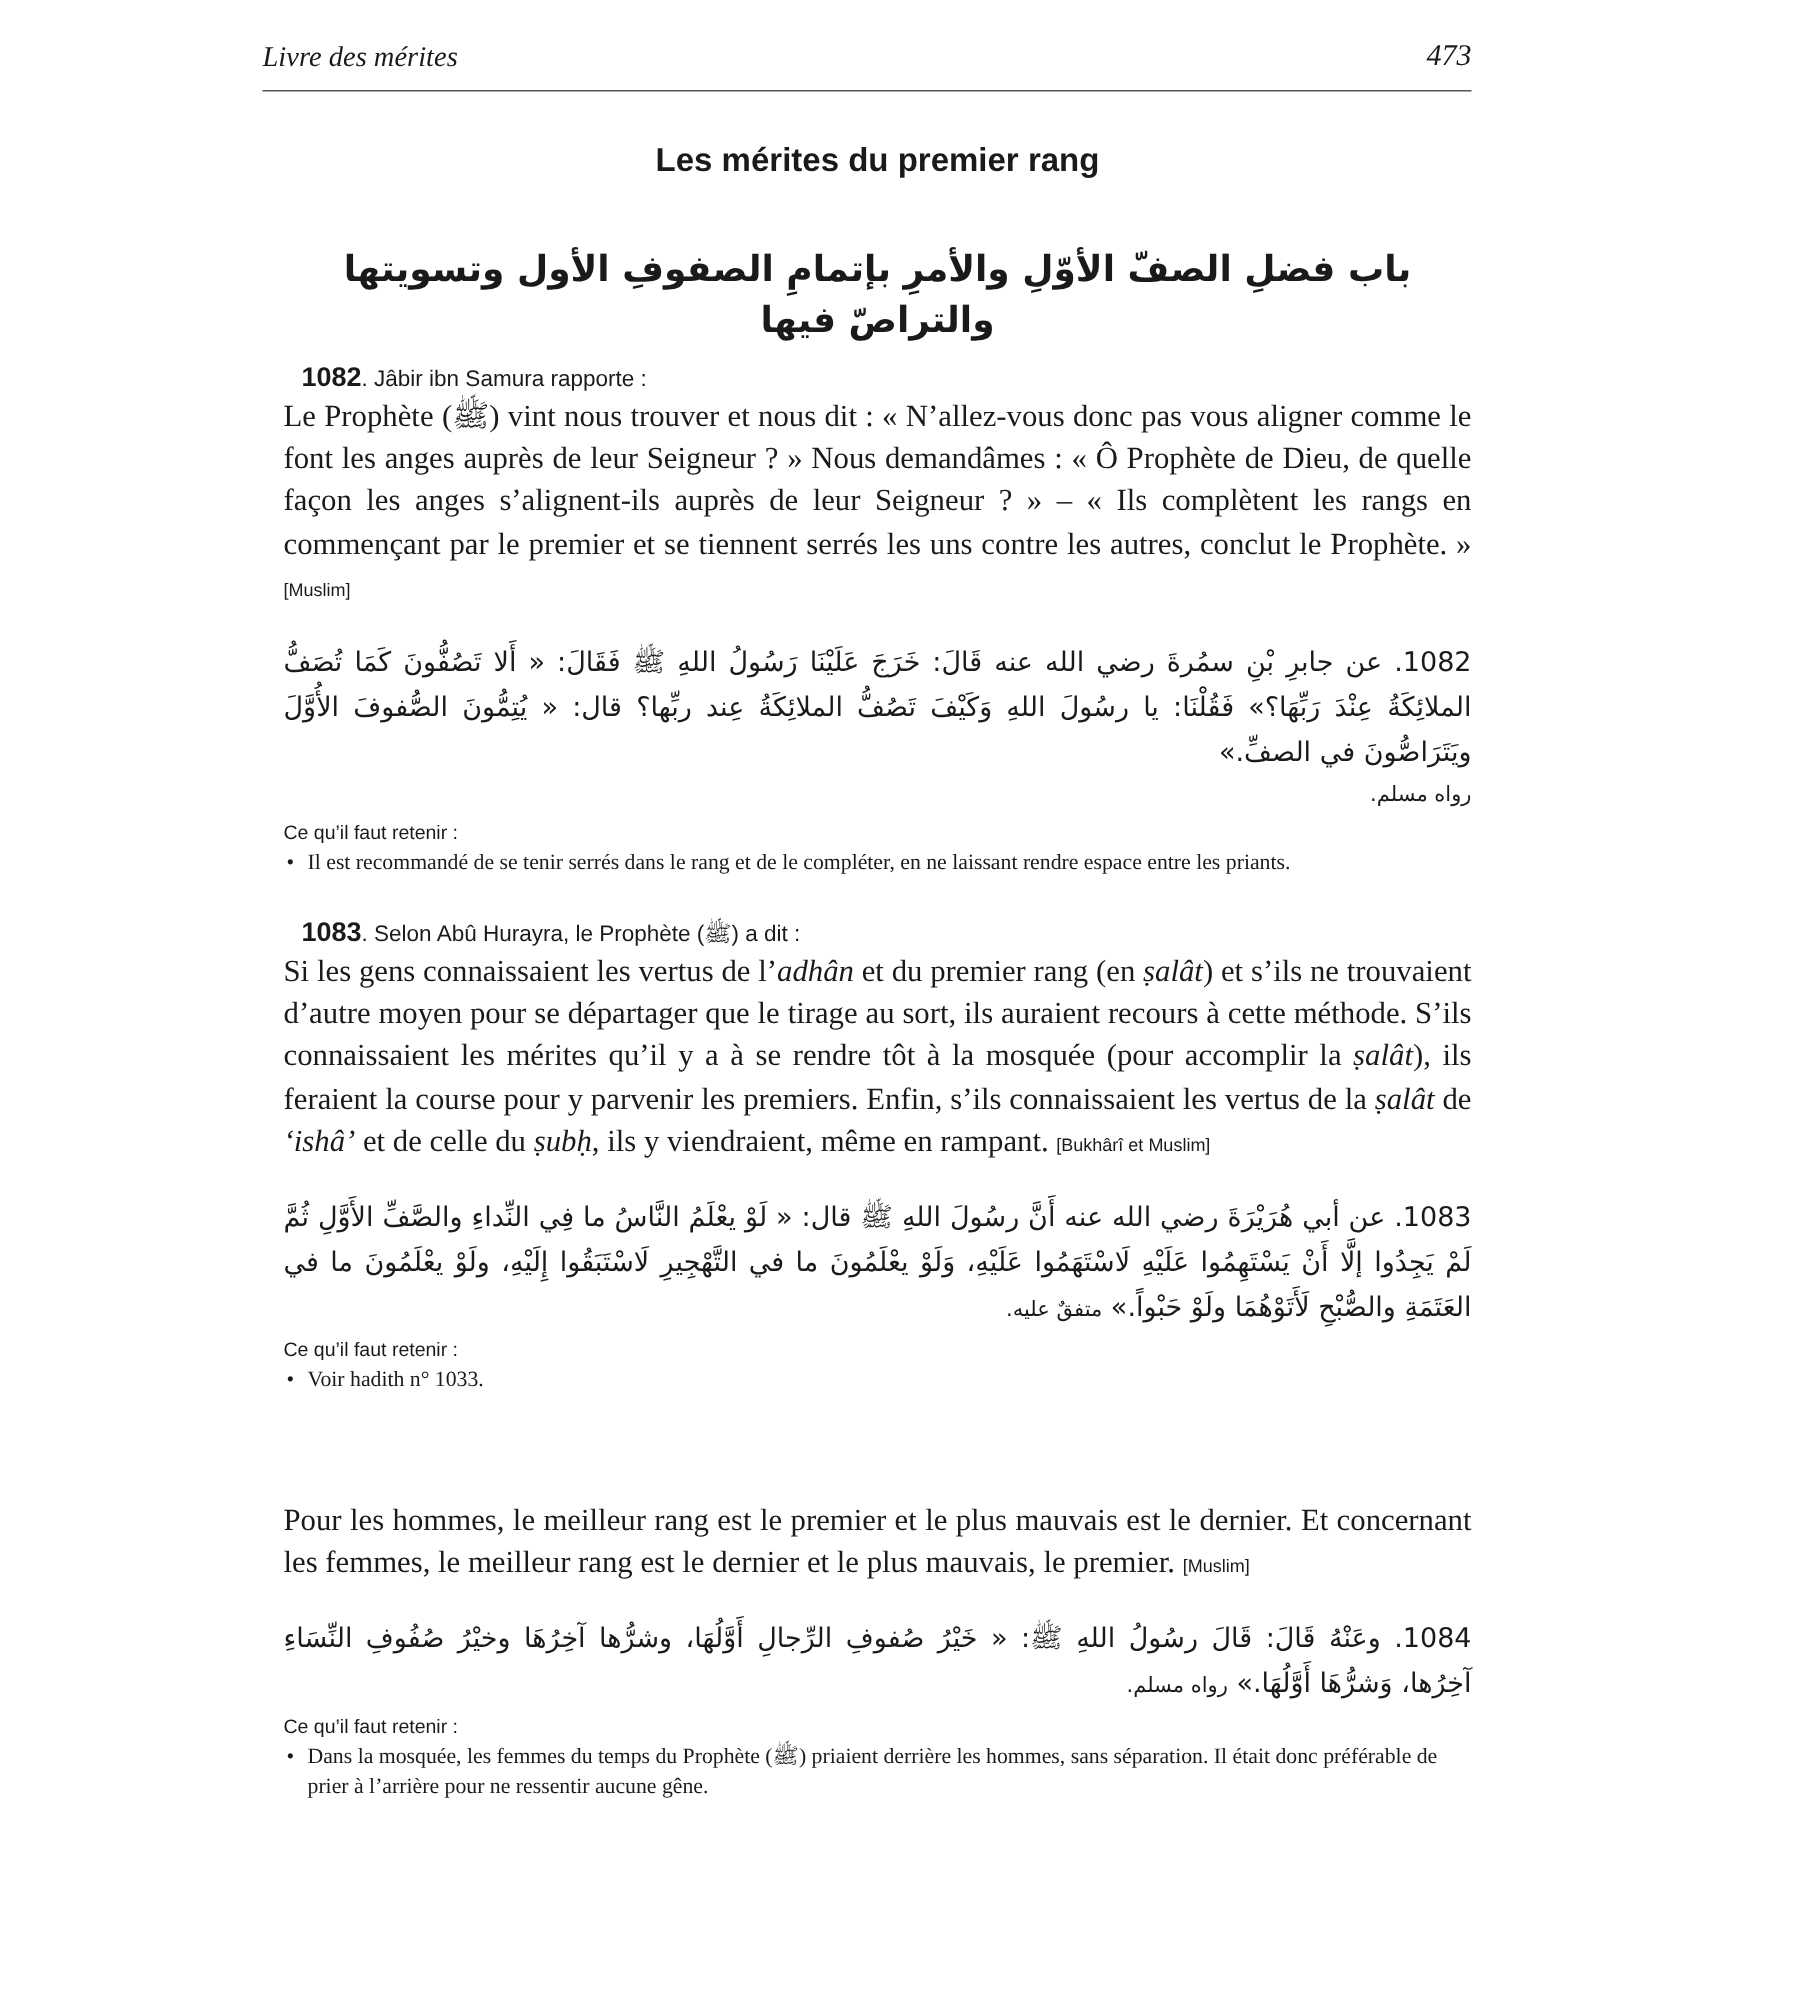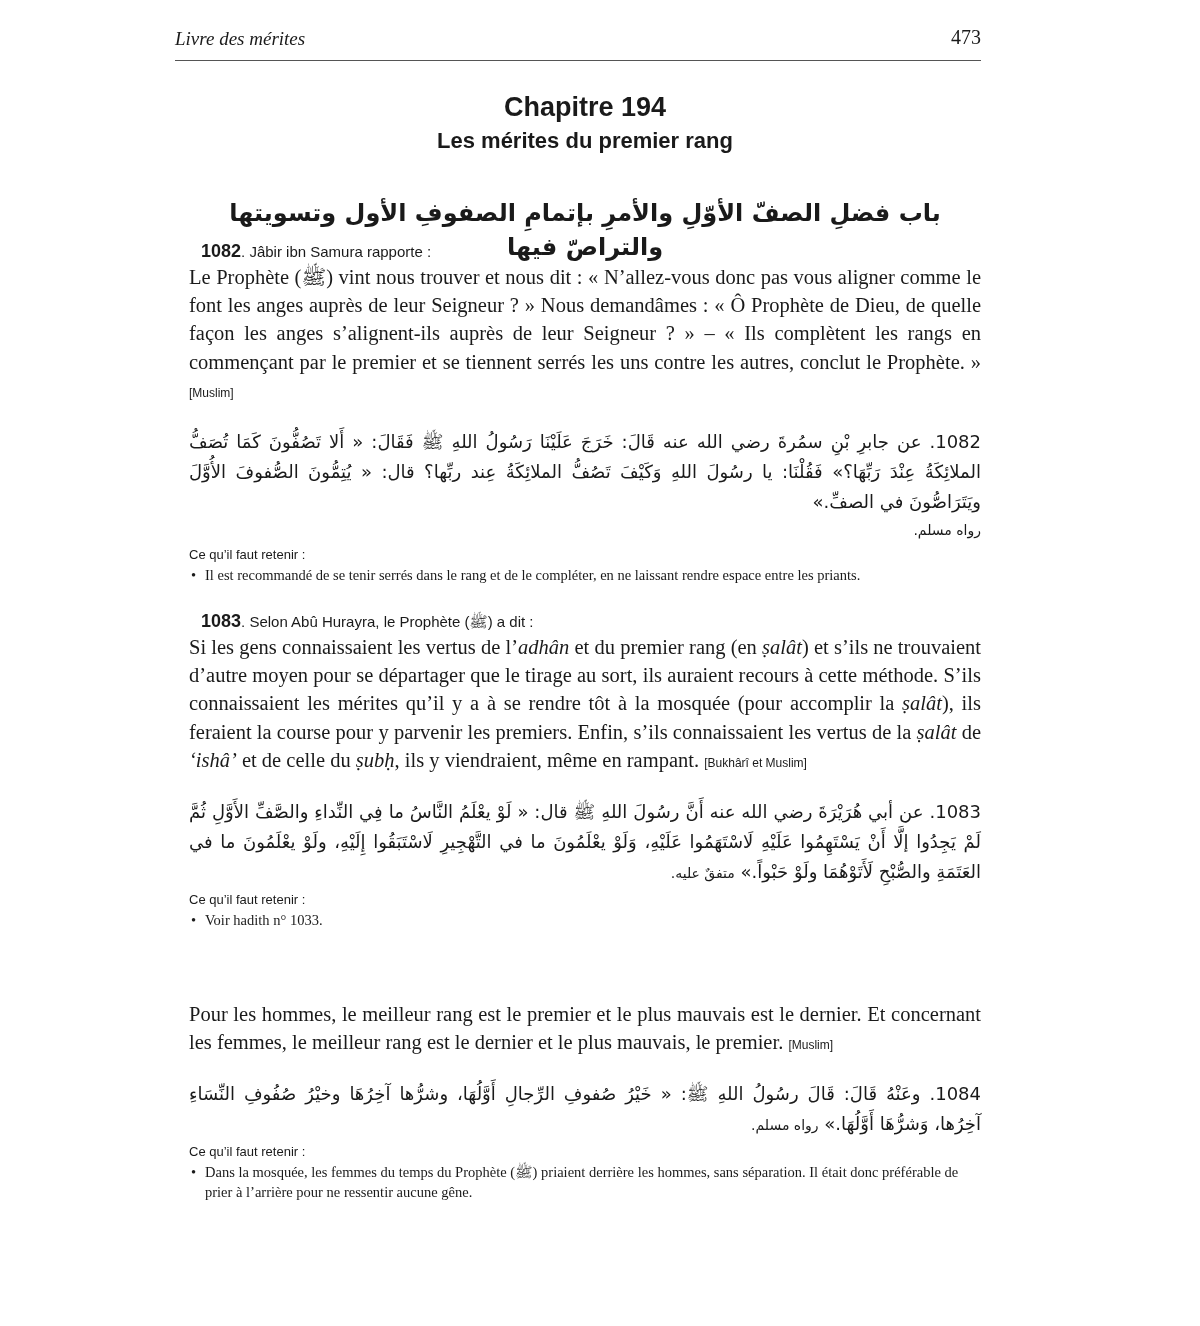--- a/index.html
+++ b/index.html
@@ -1,20 +1,20 @@
 <!DOCTYPE html>
 <html><head>
   <meta charset="utf-8">
   <style>
     html, body { margin: 0; padding: 0; background: #ffffff; }
     body { width: 1200px; height: 1326px; position: relative; overflow: hidden; color: #1a1a1a; }
     .page { position: absolute; left: 189px; top: 0; width: 792px; }
     .running-head { position: absolute; left: -14px; top: 26px; width: 806px; height: 34px; border-bottom: 1.5px solid #555; }
     .rh-title { position: absolute; left: 0; top: 2px; font-family: "Liberation Serif", serif; font-style: italic; font-size: 19px; }
-    .rh-page { position: absolute; right: 0; top: 0; font-family: "Liberation Serif", serif; font-size: 20px; }
+    .rh-page { position: absolute; right: 0; top: 0; font-family: "Liberation Serif", serif; font-size: 20px; font-style: italic; }
     .chapter { position: absolute; left: 0; top: 90px; width: 792px; text-align: center; font-family: "Liberation Sans", sans-serif; font-weight: bold; }
     .ch-num { font-size: 27px; line-height: 34px; }
     .ch-title { font-size: 22px; line-height: 30px; margin-top: 2px; text-align: center; }
     .ch-ar { font-family: "DejaVu Sans", sans-serif; font-size: 24px; line-height: 34px; direction: rtl; text-align: center; font-weight: bold; margin-top: 40px; }
     .hadith { position: absolute; left: 0; width: 792px; }
     .h-head { font-family: "Liberation Sans", sans-serif; font-size: 15px; line-height: 22px; margin-left: 12px; }
     .h-num { font-weight: bold; font-size: 18px; }
     .fr { font-family: "Liberation Serif", serif; font-size: 20.5px; line-height: 28.2px; text-align: justify; }
     .src { font-family: "Liberation Sans", sans-serif; font-size: 12px; }
     .ar { font-family: "DejaVu Sans", sans-serif; font-size: 18px; line-height: 30px; direction: rtl; text-align: justify; margin-top: 20px; }
@@ -28,21 +28,20 @@
 <body>
 
 <div class="page">
 
   <div class="running-head">
     <span class="rh-title">Livre des mérites</span>
     <span class="rh-page">473</span>
   </div>
 
   <div class="chapter">
-    <div class="ch-num">Chapitre 194</div>
     <div class="ch-title">Les mérites du premier rang</div>
     <div class="ch-ar">باب فضلِ الصفّ الأوّلِ والأمرِ بإتمامِ الصفوفِ الأول وتسويتها والتراصّ فيها</div>
   </div>
 
   <div class="hadith" style="top:240px;">
     <div class="h-head">
       <span class="h-num">1082</span><span>. Jâbir ibn Samura rapporte :</span>
     </div>
     <div class="fr">
       <span>Le Prophète (ﷺ) vint nous trouver et nous dit : « N’allez-vous donc pas vous aligner comme le font les anges auprès de leur Seigneur ? » Nous demandâmes : « Ô Prophète de Dieu, de quelle façon les anges s’alignent-ils auprès de leur Seigneur ? » – « Ils complètent les rangs en commençant par le premier et se tiennent serrés les uns contre les autres, conclut le Prophète. »</span>

